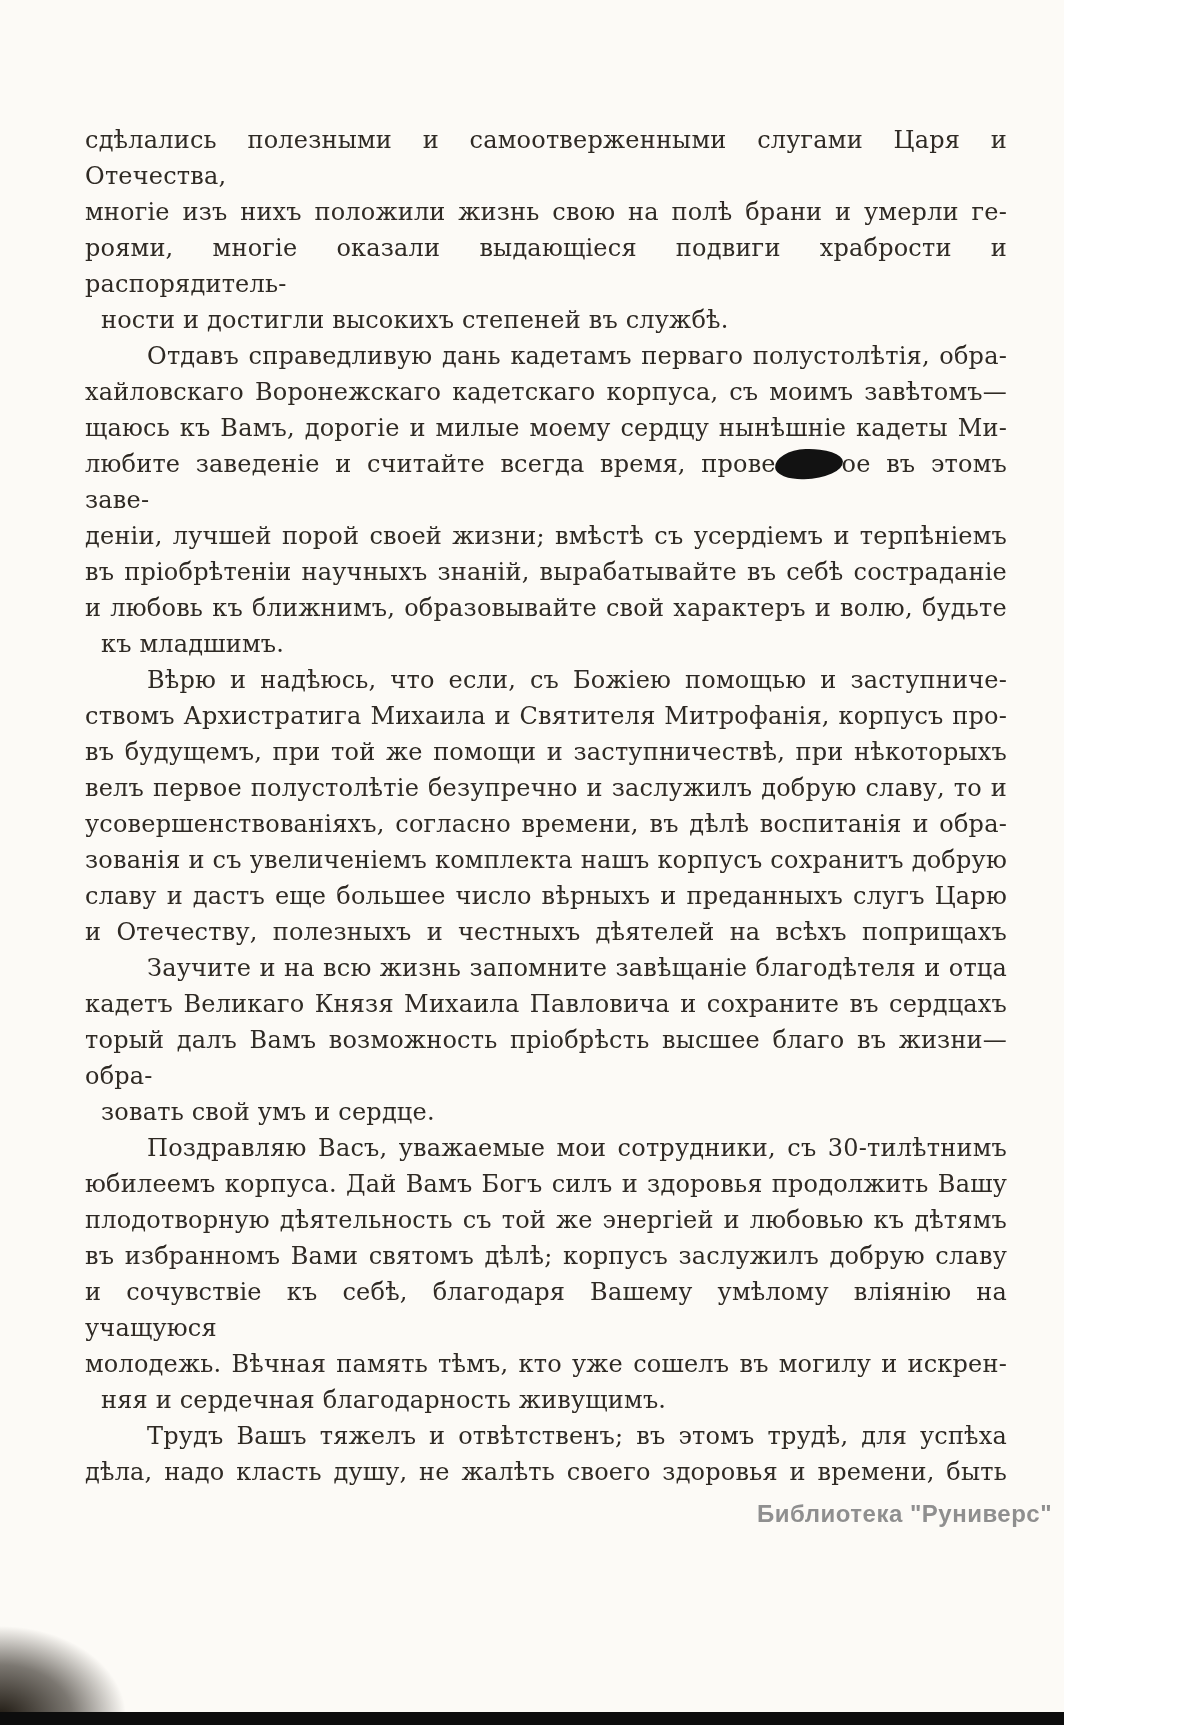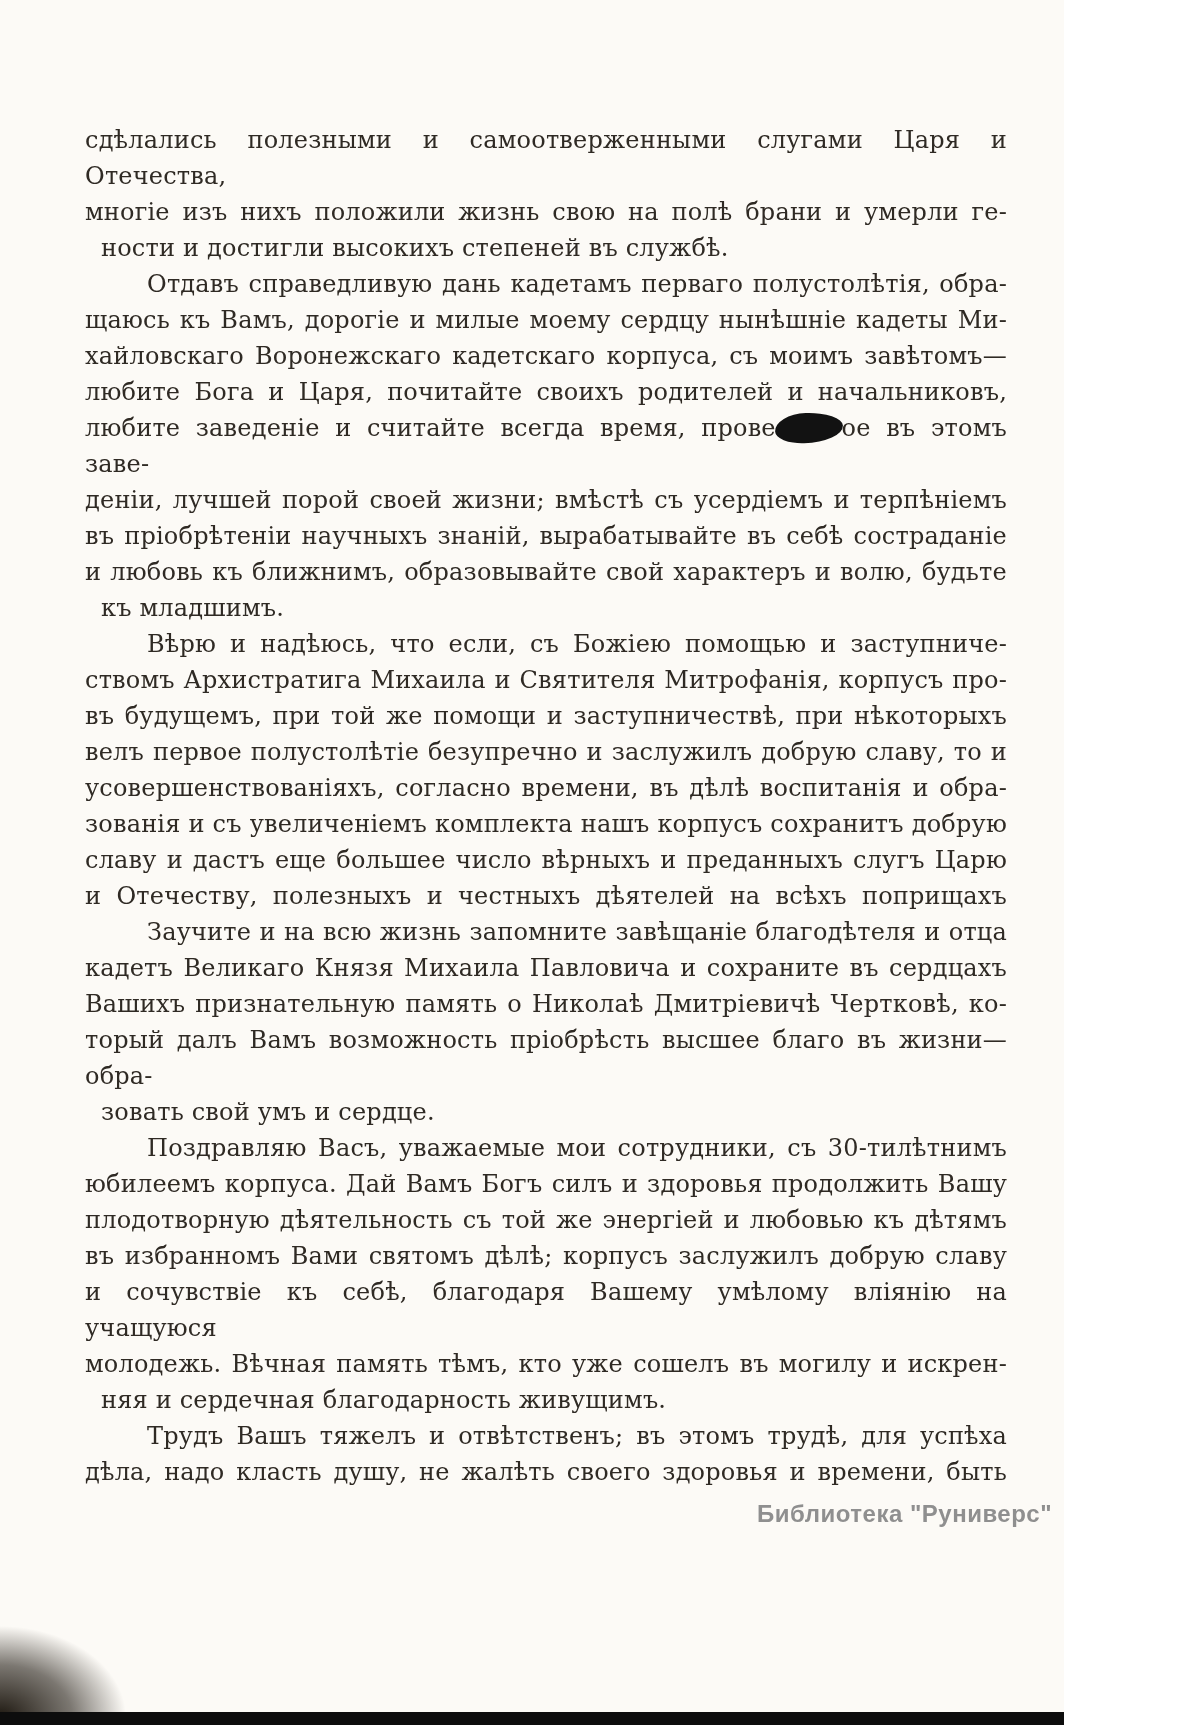--- a/index.html
+++ b/index.html
@@ -79,47 +79,46 @@
   }
 </style>
 </head>
 <body>
 
 <div class="page" style="background: rgb(252, 250, 246);">
   <div class="text-block" style="color: rgb(47, 42, 36);">
       <div class="paragraph">
         <div class="line">сдѣлались полезными и самоотверженными слугами Царя и Отечества,</div>
         <div class="line">многіе изъ нихъ положили жизнь свою на полѣ брани и умерли ге-</div>
+        <div class="line">роями, многіе оказали выдающіеся подвиги храбрости и распорядитель-</div>
         <div class="line last">ности и достигли высокихъ степеней въ службѣ.</div>
       </div>
       <div class="paragraph">
         <div class="line indent">Отдавъ справедливую дань кадетамъ перваго полустолѣтія, обра-</div>
+        <div class="line">хайловскаго Воронежскаго кадетскаго корпуса, съ моимъ завѣтомъ—</div>
         <div class="line">щаюсь къ Вамъ, дорогіе и милые моему сердцу нынѣшніе кадеты Ми-</div>
-        <div class="line">хайловскаго Воронежскаго кадетскаго корпуса, съ моимъ завѣтомъ—</div>
-        <div class="line">любите Бога и Царя, почитайте своихъ родителей и начальниковъ,</div>
         <div class="line">любите заведеніе и считайте всегда время, прове<span class="ink-blot">денн</span>ое въ этомъ заве-</div>
         <div class="line">деніи, лучшей порой своей жизни; вмѣстѣ съ усердіемъ и терпѣніемъ</div>
         <div class="line">въ пріобрѣтеніи научныхъ знаній, вырабатывайте въ себѣ состраданіе</div>
         <div class="line">и любовь къ ближнимъ, образовывайте свой характеръ и волю, будьте</div>
         <div class="line last">къ младшимъ.</div>
       </div>
       <div class="paragraph">
         <div class="line indent">Вѣрю и надѣюсь, что если, съ Божіею помощью и заступниче-</div>
         <div class="line">ствомъ Архистратига Михаила и Святителя Митрофанія, корпусъ про-</div>
         <div class="line">въ будущемъ, при той же помощи и заступничествѣ, при нѣкоторыхъ</div>
         <div class="line">велъ первое полустолѣтіе безупречно и заслужилъ добрую славу, то и</div>
         <div class="line">усовершенствованіяхъ, согласно времени, въ дѣлѣ воспитанія и обра-</div>
         <div class="line">зованія и съ увеличеніемъ комплекта нашъ корпусъ сохранитъ добрую</div>
         <div class="line">славу и дастъ еще большее число вѣрныхъ и преданныхъ слугъ Царю</div>
         <div class="line">и Отечеству, полезныхъ и честныхъ дѣятелей на всѣхъ поприщахъ</div>
       </div>
       <div class="paragraph">
         <div class="line indent">Заучите и на всю жизнь запомните завѣщаніе благодѣтеля и отца</div>
         <div class="line">кадетъ Великаго Князя Михаила Павловича и сохраните въ сердцахъ</div>
-        <div class="line">Вашихъ признательную память о Николаѣ Дмитріевичѣ Чертковѣ, ко-</div>
         <div class="line">торый далъ Вамъ возможность пріобрѣсть высшее благо въ жизни—обра-</div>
         <div class="line last">зовать свой умъ и сердце.</div>
       </div>
       <div class="paragraph">
         <div class="line indent">Поздравляю Васъ, уважаемые мои сотрудники, съ 30-тилѣтнимъ</div>
         <div class="line">юбилеемъ корпуса. Дай Вамъ Богъ силъ и здоровья продолжить Вашу</div>
         <div class="line">плодотворную дѣятельность съ той же энергіей и любовью къ дѣтямъ</div>
         <div class="line">въ избранномъ Вами святомъ дѣлѣ; корпусъ заслужилъ добрую славу</div>
         <div class="line">и сочувствіе къ себѣ, благодаря Вашему умѣлому вліянію на учащуюся</div>
         <div class="line">молодежь. Вѣчная память тѣмъ, кто уже сошелъ въ могилу и искрен-</div>

